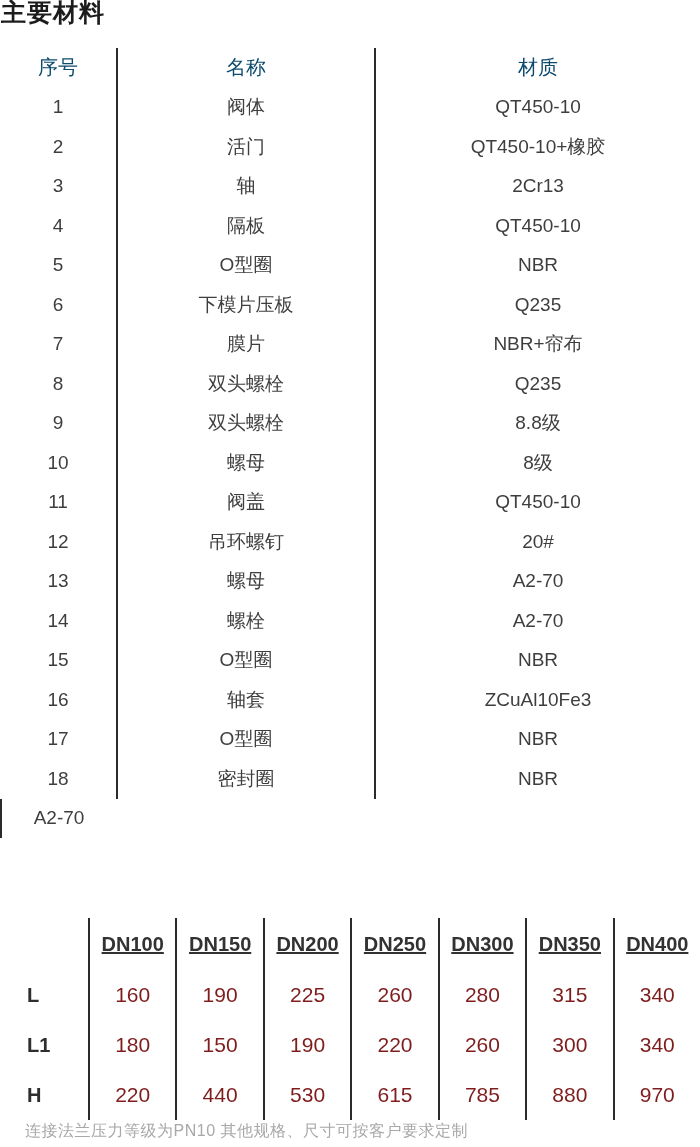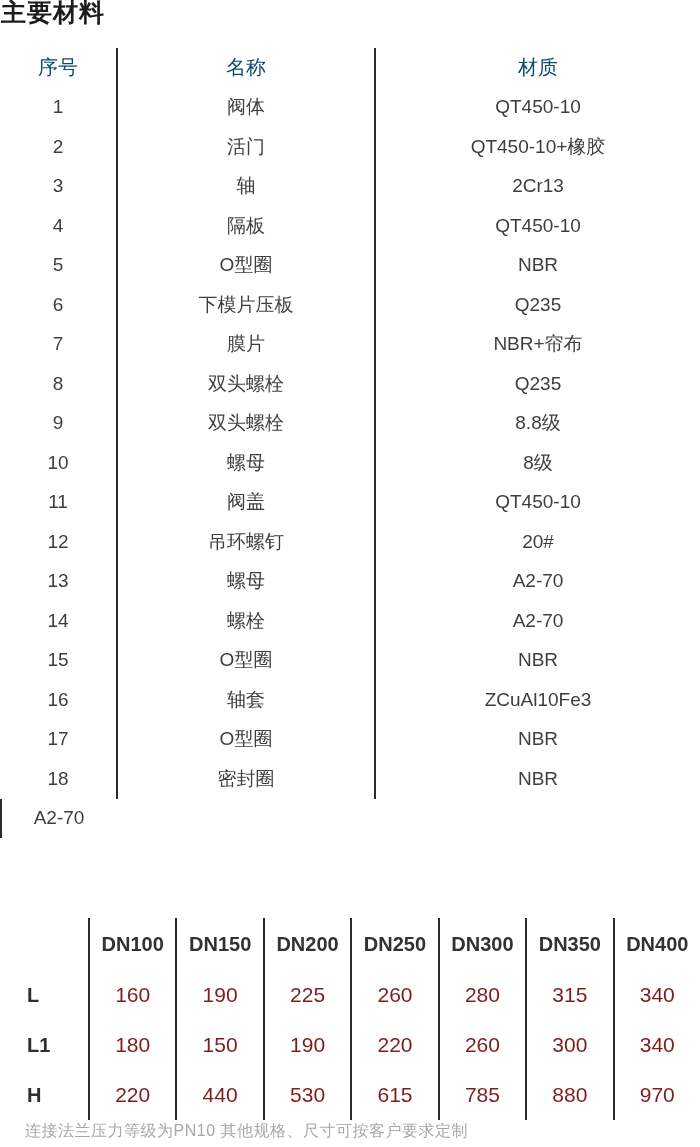--- a/index.html
+++ b/index.html
@@ -38,21 +38,21 @@
     display: grid;
     grid-template-columns: 88px repeat(7, 1fr);
     grid-template-rows: 52px;
     grid-auto-rows: 50px;
   }
   .d-cell {
     display: flex; align-items: center; justify-content: center;
     font-size: 21px; color: #7f1d1d;
   }
   .d-cell.vline2 { border-left: 2px solid #2b2b2b; }
-  .d-head { font-weight: 600; font-size: 20px; color: #323232; }
+  .d-head { font-weight: 600; font-size: 20px; color: #323232; text-decoration: underline; }
   .d-label {
     justify-content: flex-start; padding-left: 27px;
     font-weight: 700; font-size: 20px; color: #2e2e2e;
   }
   .d-corner { border: none; }
 
   
   .footer-note {
     position: absolute; left: 25px; top: 1121px;
     font-size: 16px; color: #a8a8a8; letter-spacing: 0.5px;

